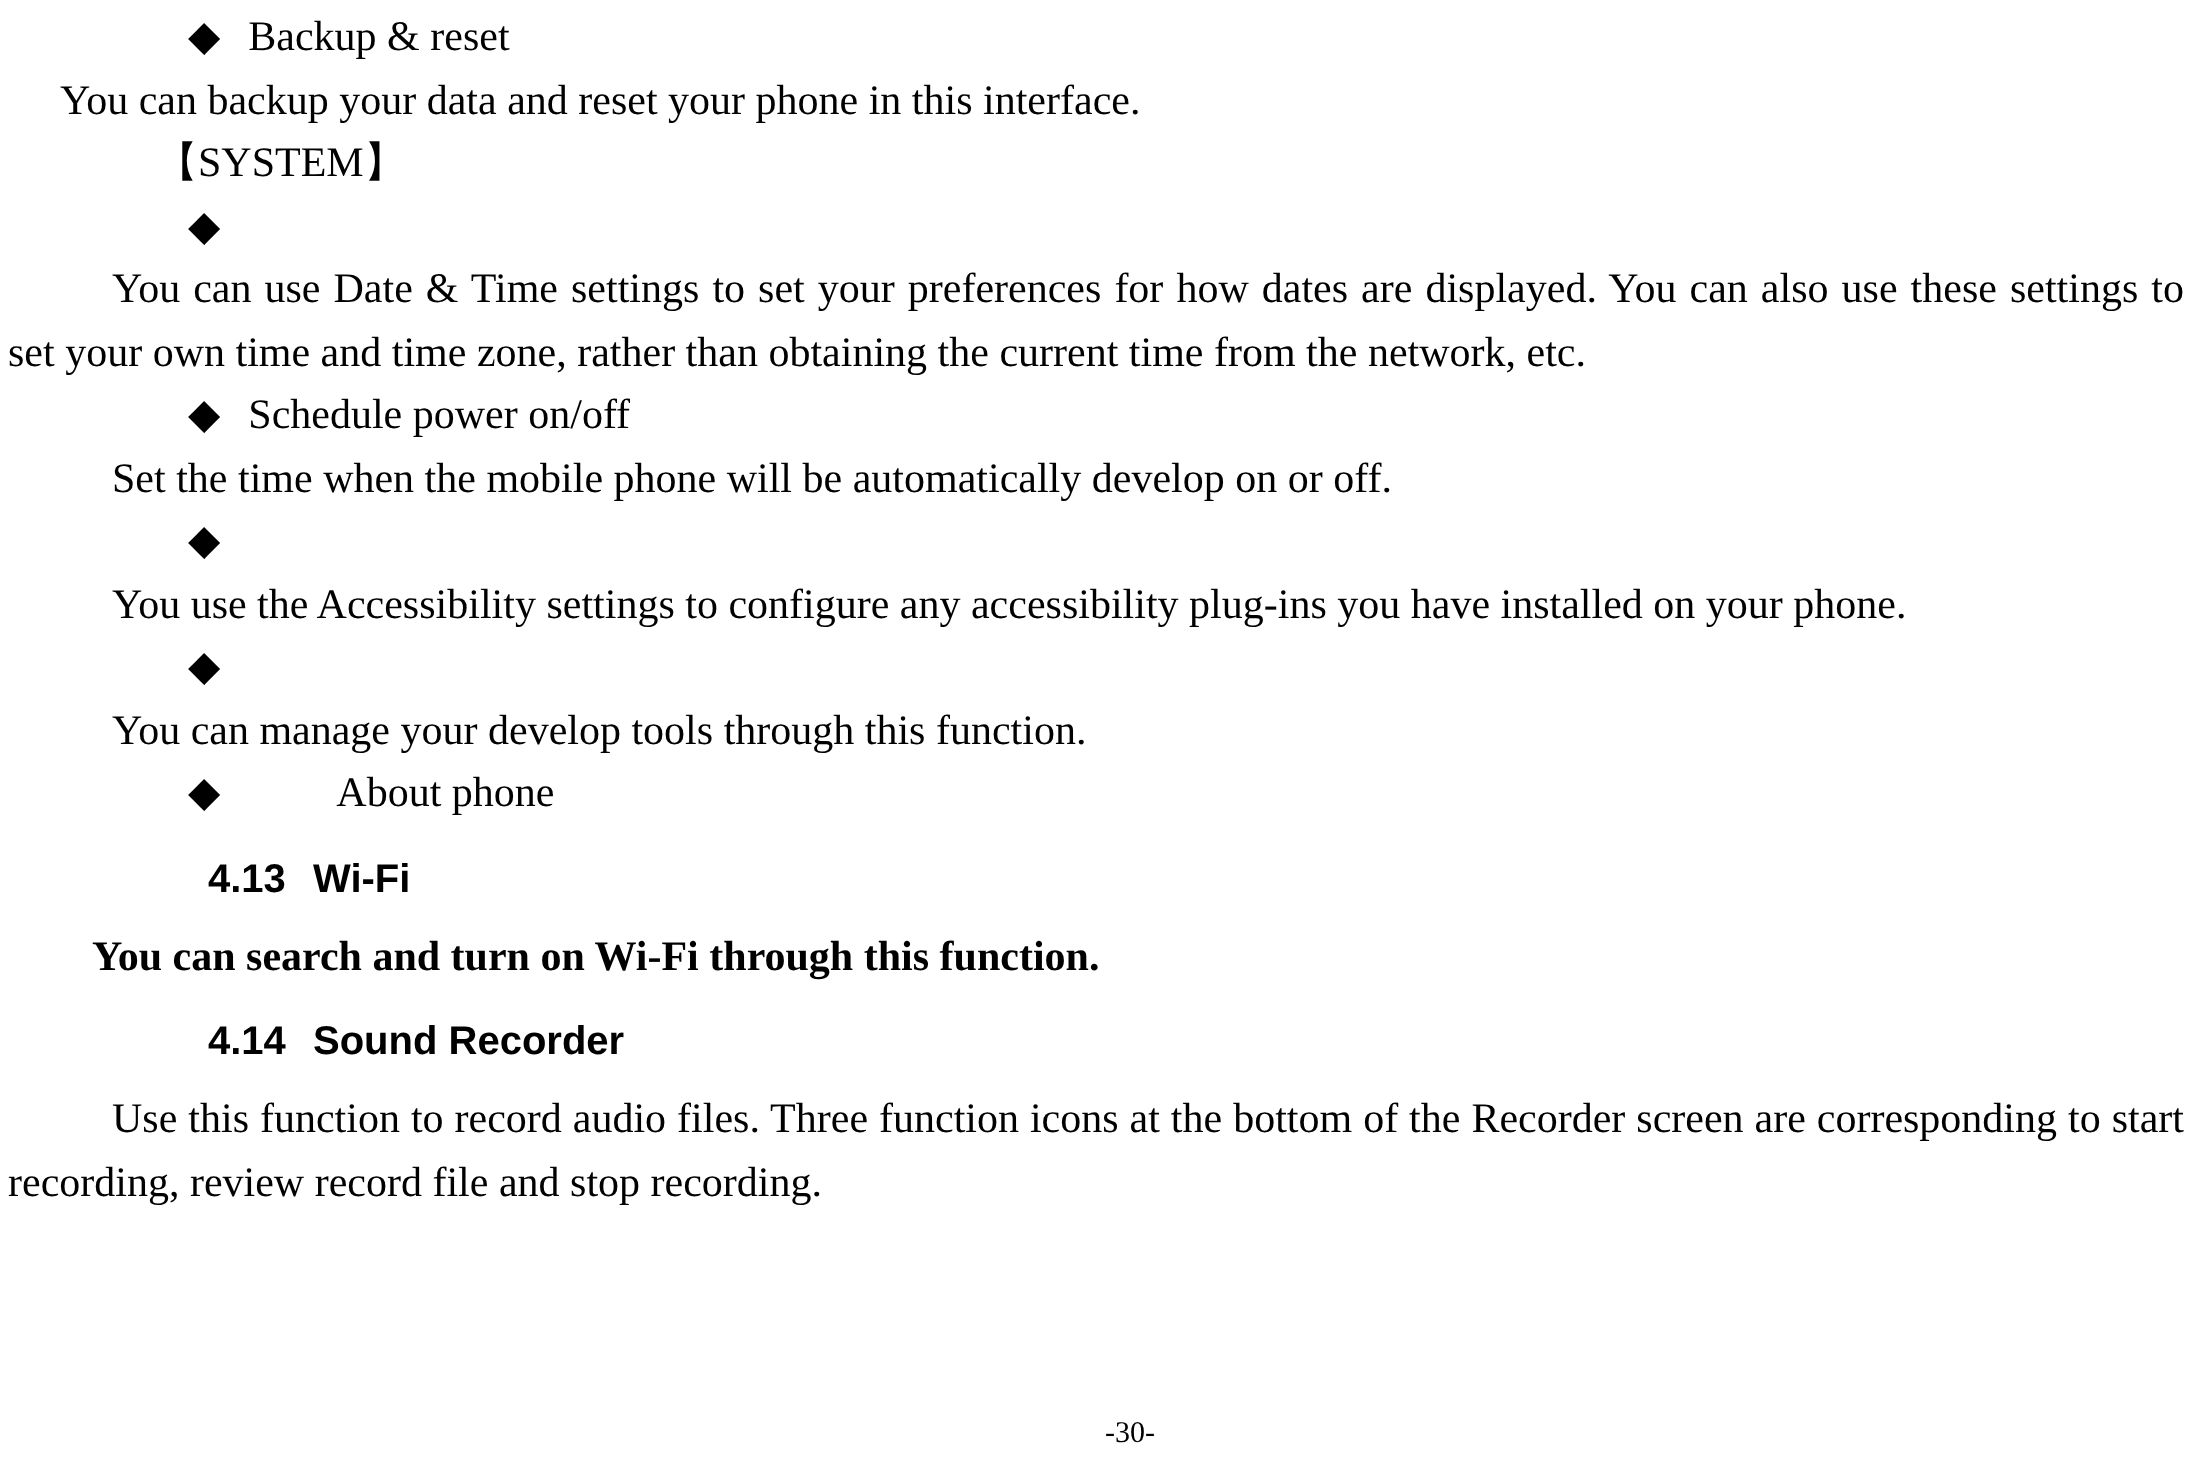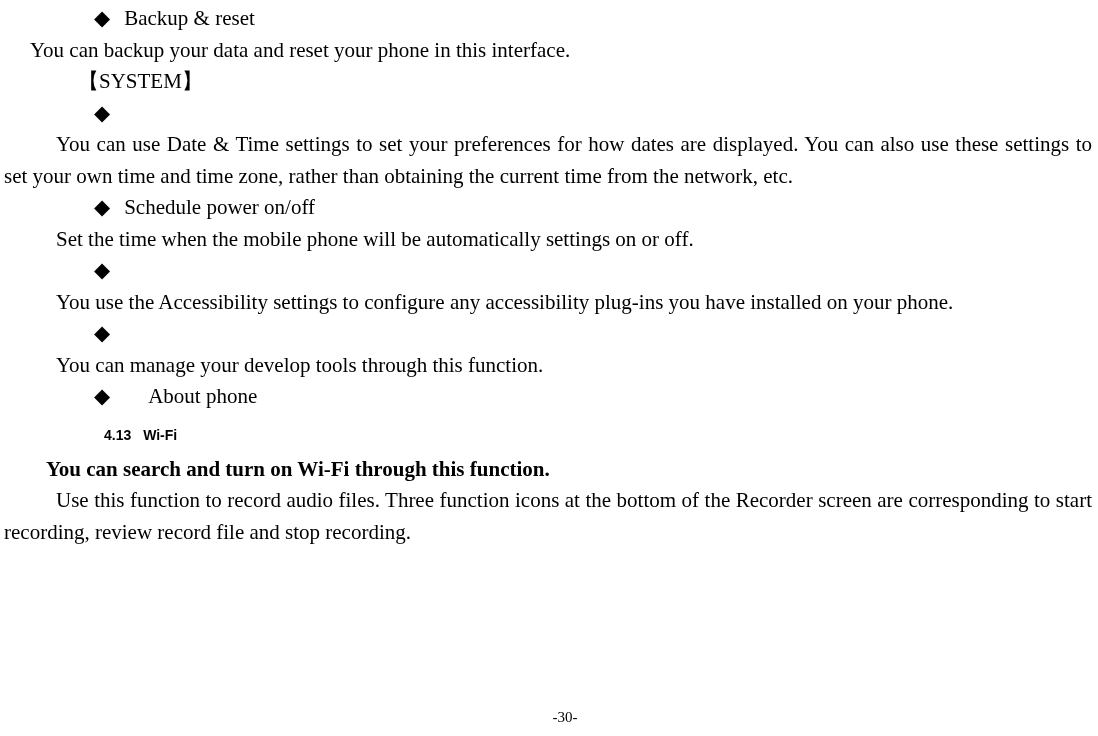--- a/index.html
+++ b/index.html
@@ -18,21 +18,21 @@
   .page {
     padding: 3px 6px 0 4px;
     text-align: justify;
   }
   .bullet-row {
     display: flex;
     align-items: baseline;
     margin-left: 90px;
   }
   .bullet-row.extra-gap .label {
-    margin-left: 24px;
+    margin-left: 44px;
   }
   .bullet {
     font-size: 21px;
     line-height: 1.5;
     margin-right: 14px;
   }
   .label {
     font-weight: normal;
   }
   .para {
@@ -46,21 +46,21 @@
     text-indent: 42px;
     font-weight: bold;
   }
   .system-row {
     margin-left: 74px;
     font-weight: normal;
   }
   .subsection {
     font-family: Arial, Helvetica, sans-serif;
     font-weight: bold;
-    font-size: 14px;
+    font-size: 20px;
     margin-left: 100px;
     margin-top: 12px;
     margin-bottom: 8px;
   }
   .subsection .num {
     margin-right: 8px;
   }
   .footer {
     position: absolute;
     bottom: 8px;
@@ -85,21 +85,21 @@
 
   <div class="bullet-row">
     <span class="bullet">◆</span>
   </div>
   <p class="para more-indent">You can use Date &amp; Time settings to set your preferences for how dates are displayed. You can also use these settings to set your own time and time zone, rather than obtaining the current time from the network, etc.</p>
 
   <div class="bullet-row">
     <span class="bullet">◆</span>
     <span class="label">Schedule power on/off</span>
   </div>
-  <p class="para more-indent">Set the time when the mobile phone will be automatically settings on or off.</p>
+  <p class="para more-indent">Set the time when the mobile phone will be automatically develop on or off.</p>
 
   <div class="bullet-row">
     <span class="bullet">◆</span>
   </div>
   <p class="para more-indent">You use the Accessibility settings to configure any accessibility plug-ins you have installed on your phone.</p>
 
   <div class="bullet-row">
     <span class="bullet">◆</span>
   </div>
   <p class="para more-indent">You can manage your develop tools through this function.</p>
@@ -108,17 +108,21 @@
     <span class="bullet">◆</span>
     <span class="label">About phone</span>
   </div>
 
   <div class="subsection">
     <span class="num">4.13</span>
     <span>Wi-Fi</span>
   </div>
   <p class="para less-indent">You can search and turn on Wi-Fi through this function.</p>
 
+  <div class="subsection">
+    <span class="num">4.14</span>
+    <span>Sound Recorder</span>
+  </div>
   <p class="para more-indent">Use this function to record audio files. Three function icons at the bottom of the Recorder screen are corresponding to start recording, review record file and stop recording.</p>
 
 </div>
 
 <div class="footer">-30-</div>
 
 </body></html>

